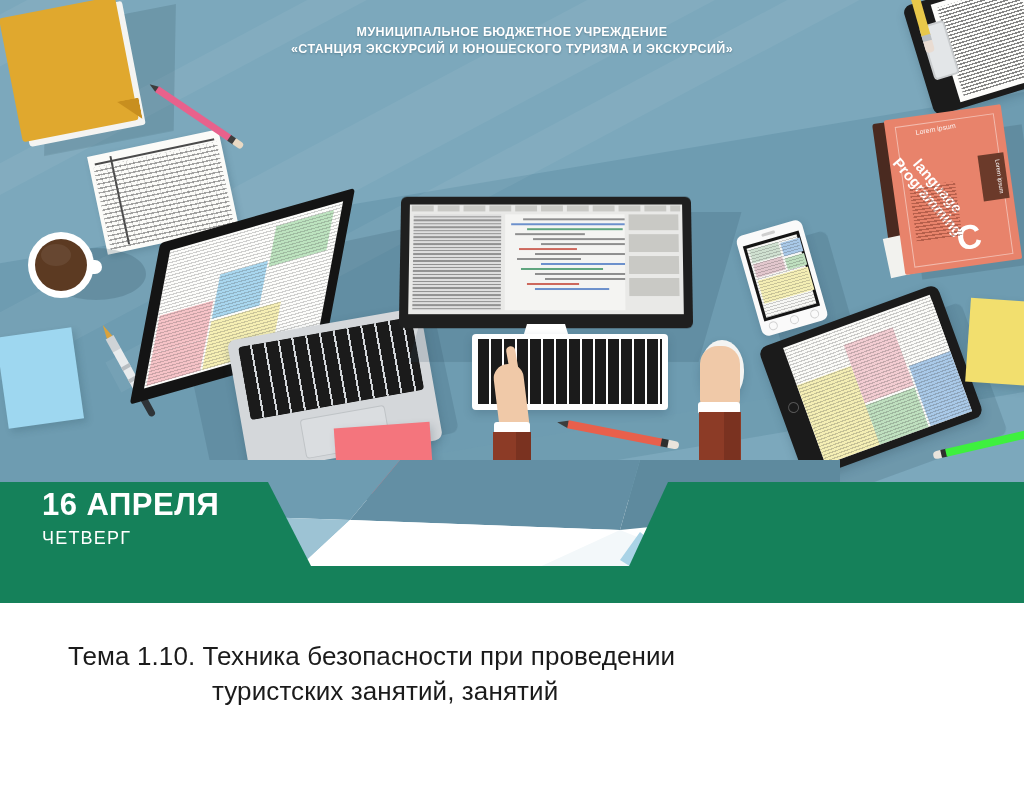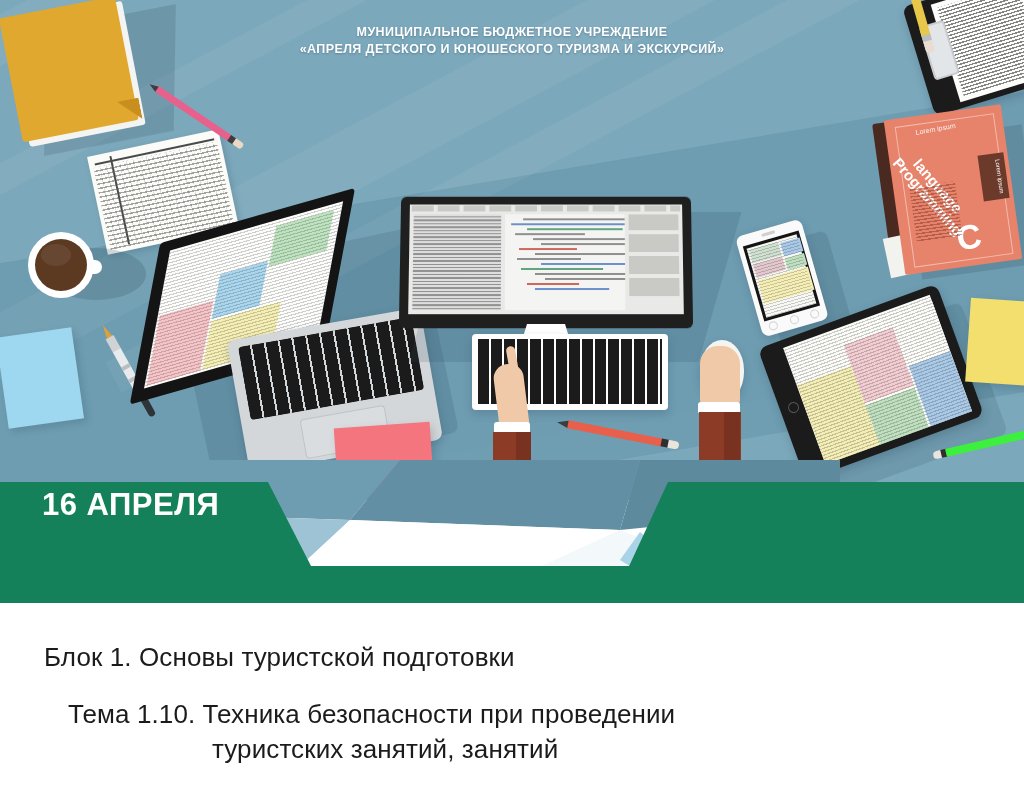--- a/index.html
+++ b/index.html
@@ -295,21 +295,21 @@
     <div class="obj" style="left:932px;top:440px;width:104px;height:8px;transform:rotate(-13deg);">
       <div style="position:absolute;left:0;top:0;width:9px;height:8px;background:#e9e4dc;border-radius:4px 0 0 4px;"></div>
       <div style="position:absolute;left:8px;top:0;width:6px;height:8px;background:#2f2f2f;"></div>
       <div style="position:absolute;left:13px;top:0;width:91px;height:8px;background:#3ef03e;"></div>
     </div>
 
   </div>
 
   <div class="org">
     <div>МУНИЦИПАЛЬНОЕ БЮДЖЕТНОЕ УЧРЕЖДЕНИЕ</div>
-    <div>«АПРЕЛЯ ДЕТСКОГО И ЮНОШЕСКОГО ТУРИЗМА И ЭКСКУРСИЙ»</div>
+    <div>«СТАНЦИЯ ЭКСКУРСИЙ И ЮНОШЕСКОГО ТУРИЗМА И ЭКСКУРСИЙ»</div>
   </div>
 
   <svg class="poly" viewBox="0 0 640 125" preserveAspectRatio="none" aria-hidden="true">
     <polygon points="0,0 200,0 150,60 0,55" fill="#6e9cb1"></polygon>
     <polygon points="200,0 440,0 420,70 150,60" fill="#638fa4"></polygon>
     <polygon points="440,0 640,0 640,48 420,70" fill="#5e8a9e"></polygon>
     <polygon points="0,55 150,60 80,125 0,125" fill="#9dc3d4"></polygon>
     <polygon points="150,60 420,70 300,125 80,125" fill="#ffffff"></polygon>
     <polygon points="420,70 520,110 470,125 300,125" fill="#f3f8fa"></polygon>
     <polygon points="520,110 640,48 640,125 470,125" fill="#ffffff"></polygon>
@@ -317,22 +317,22 @@
     <polygon points="500,120 560,95 600,125 470,125" fill="#ffffff"></polygon>
     <polygon points="560,95 640,60 640,125 600,125" fill="#bcdcec"></polygon>
   </svg>
 
   <div class="band bandL"></div>
   <div class="band bandR"></div>
   <div class="band bandBottom"></div>
 
   <div class="datebox">
     <div class="date-main">16 АПРЕЛЯ</div>
+    <div class="date-sub">ЧЕТВЕРГ</div>
   </div>
 
 
   <div class="copy">
-    <div class="line1">Блок 1. Основы туристской подготовки</div>
     <div class="line2">Тема 1.10. Техника безопасности при проведении</div>
     <div class="line3">туристских занятий,  занятий</div>
   </div>
 
 </div>
 
 </body></html>

